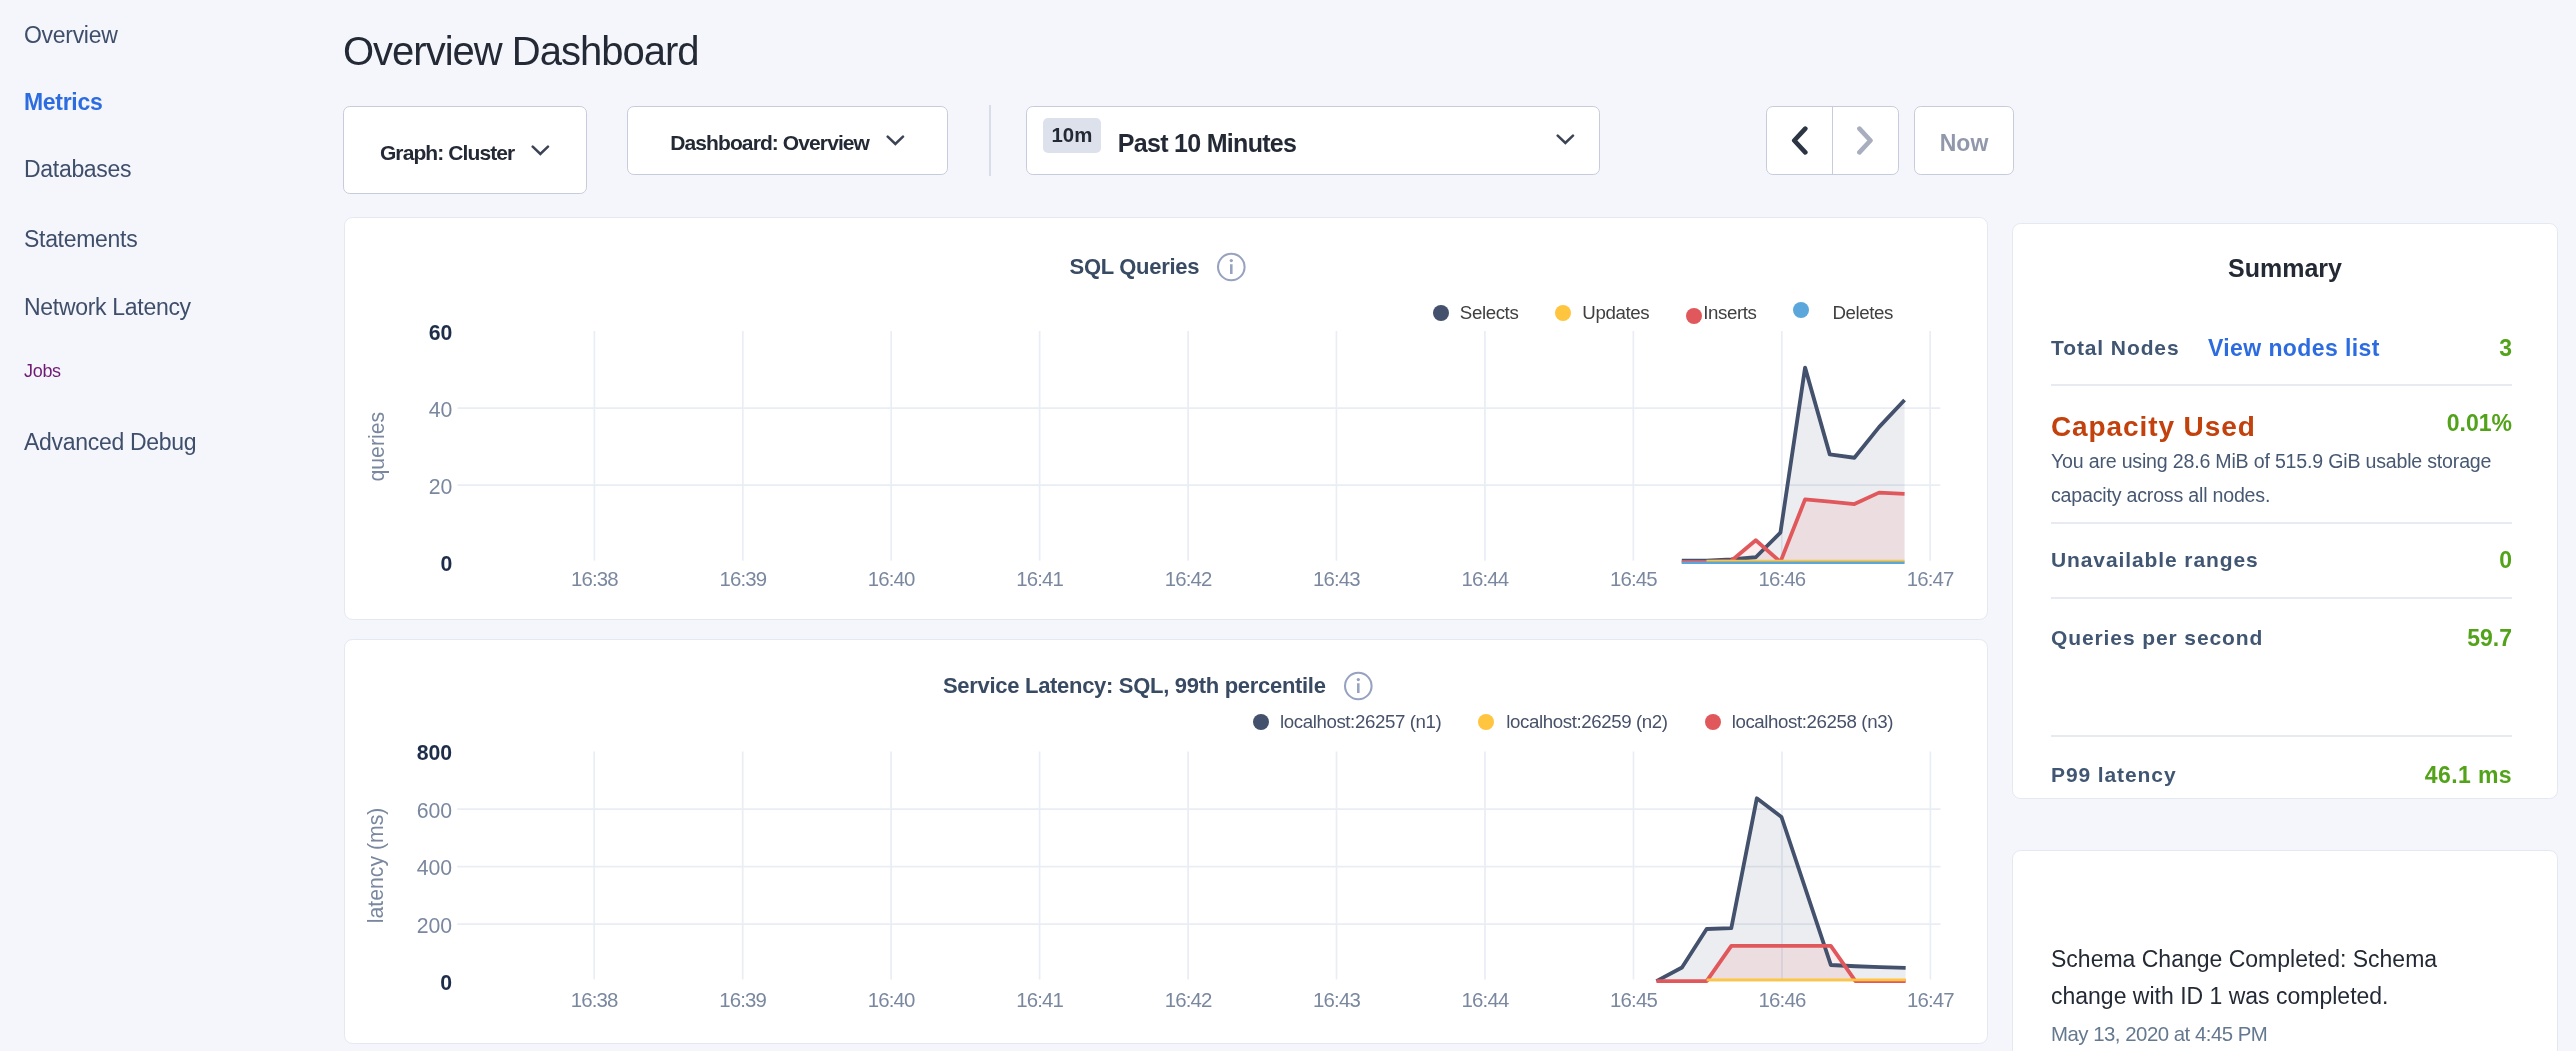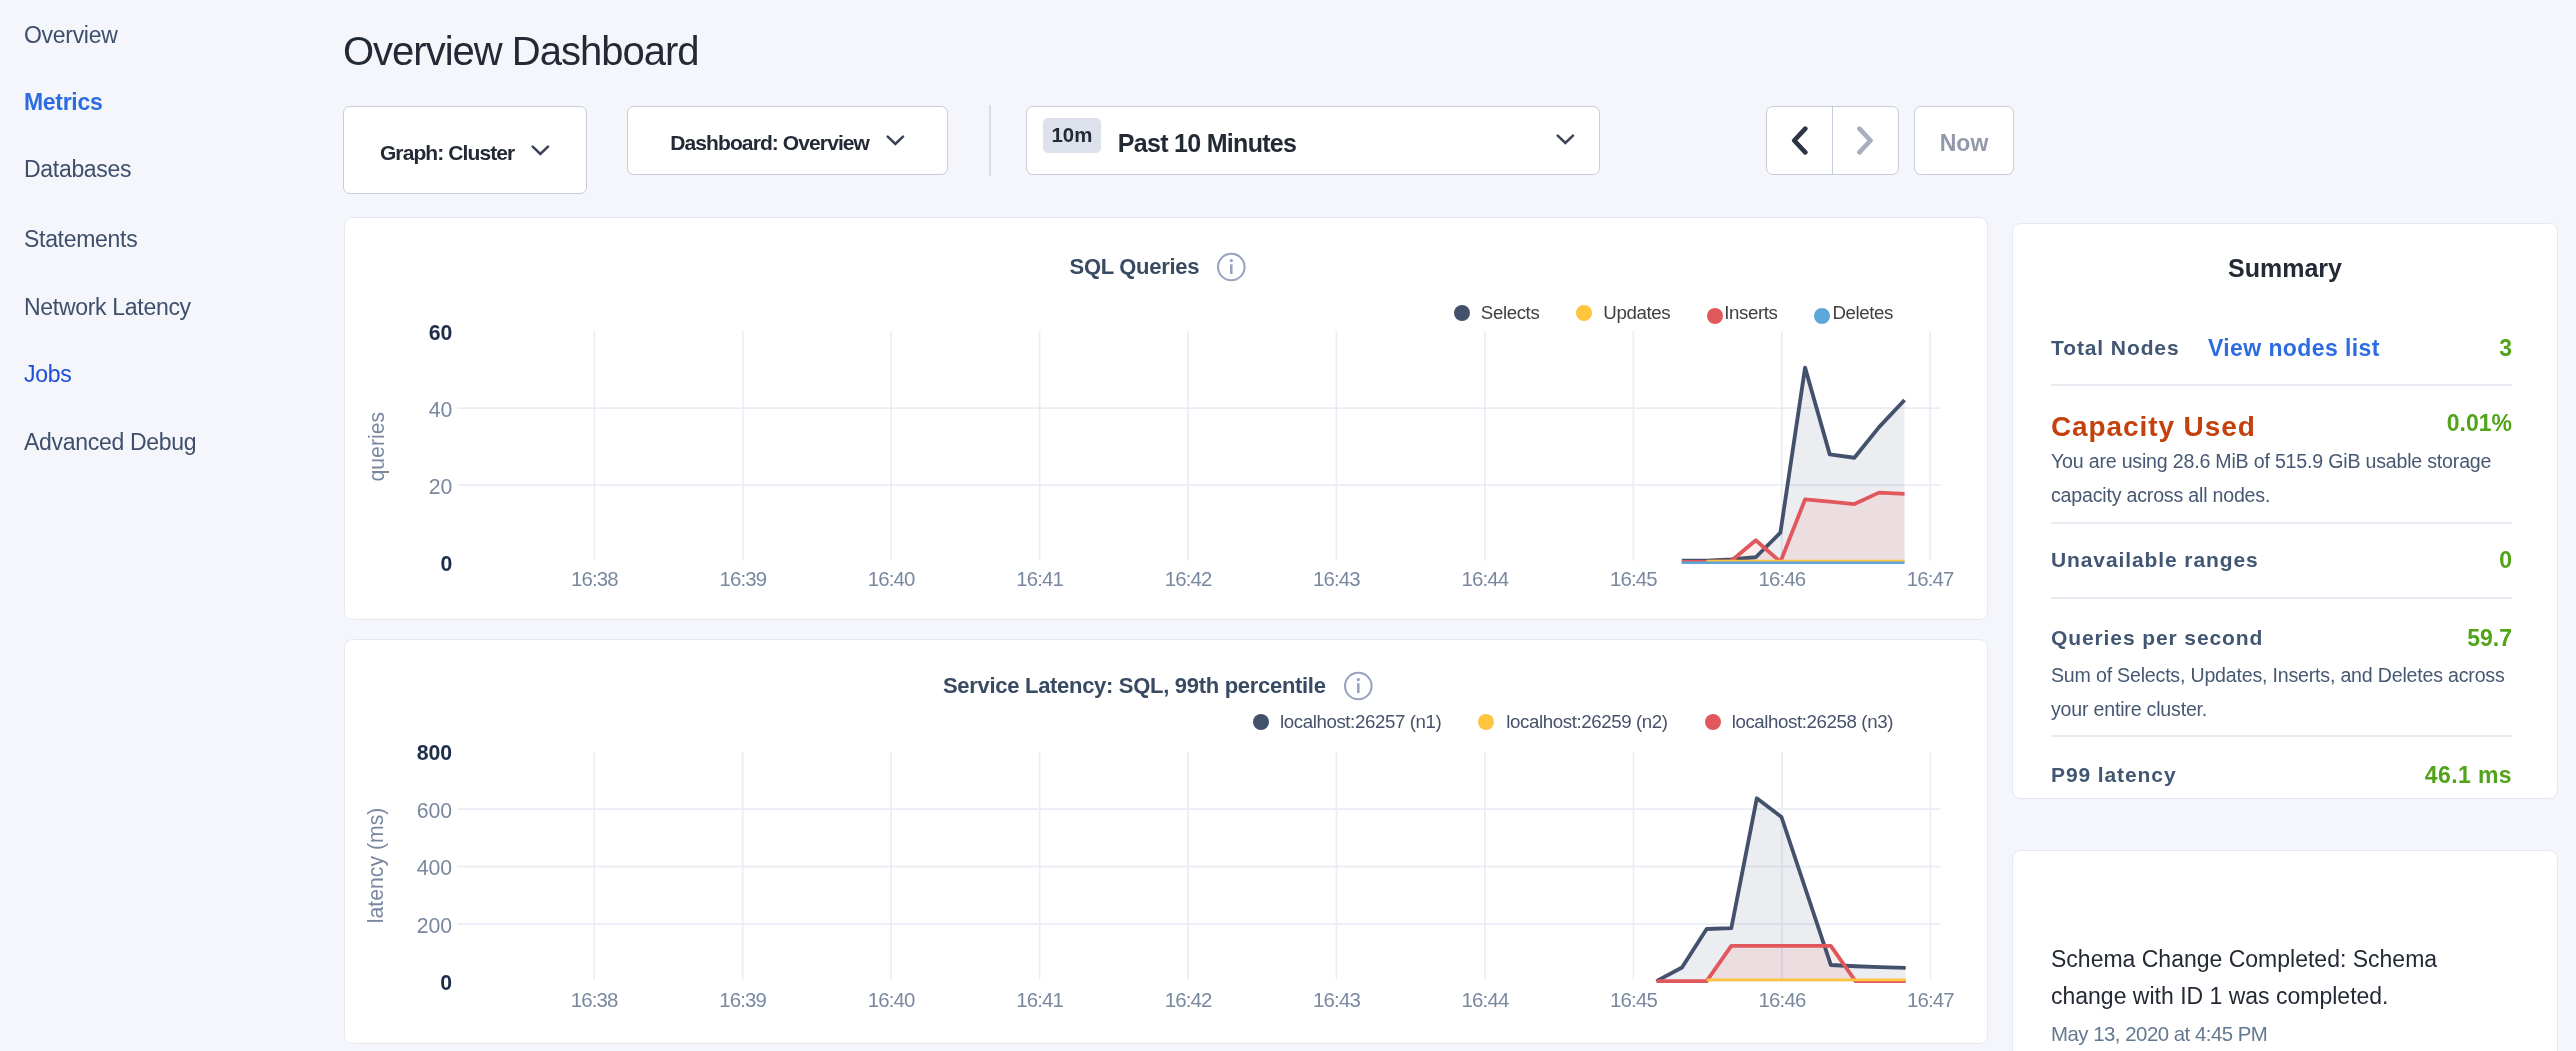--- a/index.html
+++ b/index.html
@@ -5,21 +5,21 @@
 .card {position:absolute;background:#fff;border:1.7px solid #e4e8f0;border-radius:8.5px}
 .btn {position:absolute;background:#fff;border:1.7px solid #c6ccdb;border-radius:6.8px;display:flex;align-items:center;justify-content:center;gap:17px}
 .btxt {font-weight:bold;font-size:21px;letter-spacing:-0.9px;color:#242a35;position:relative;top:2.6px}
 .abs {position:absolute}
 </style></head><body>
 <div style="position:absolute;left:24px;top:22px;font-size:23px;letter-spacing:-0.3px;color:#3e4e6b">Overview</div>
 <div style="position:absolute;left:24px;top:89px;font-size:23px;letter-spacing:-0.3px;color:#2d6ce0;font-weight:bold">Metrics</div>
 <div style="position:absolute;left:24px;top:156px;font-size:23px;letter-spacing:-0.3px;color:#3e4e6b">Databases</div>
 <div style="position:absolute;left:24px;top:226px;font-size:23px;letter-spacing:-0.3px;color:#3e4e6b">Statements</div>
 <div style="position:absolute;left:24px;top:294px;font-size:23px;letter-spacing:-0.3px;color:#3e4e6b">Network Latency</div>
-<div style="position:absolute;left:24px;top:361px;font-size:23px;letter-spacing:-0.3px;color:#1d4ed8">Jobs</div>
+<div style="position:absolute;left:24px;top:361px;font-size:18px;letter-spacing:-0.3px;color:#701a75">Jobs</div>
 <div style="position:absolute;left:24px;top:429px;font-size:23px;letter-spacing:-0.3px;color:#3e4e6b">Advanced Debug</div>
 <div class="abs" style="left:343px;top:29px;font-size:40px;letter-spacing:-1px;color:#242a35">Overview Dashboard</div>
 
 <div class="btn" style="left:343px;top:106px;width:244px;height:88px">
     <span class="btxt">Graph: Cluster</span>
     <svg width="18.7" height="11" viewBox="0 0 22 13">
       <path d="M2 2 L11 10.5 L20 2" fill="none" stroke="#3c4354" stroke-width="3" stroke-linecap="round"></path>
     </svg>
   </div>
 <div class="btn" style="left:627px;top:106px;width:321px;height:69px">
@@ -105,21 +105,21 @@
         <span>Selects</span>
       </span>
       <span style="display:flex;align-items:center;gap:11px;white-space:nowrap">
         <span style="width:16px;height:16px;border-radius:50%;background:#ffc53f;flex:none"></span>
         <span>Updates</span>
       </span>
       <span style="display:flex;align-items:flex-end;gap:1px;white-space:nowrap">
         <span style="width:16px;height:16px;border-radius:50%;background:#e0585c;flex:none"></span>
         <span>Inserts</span>
       </span>
-      <span style="display:flex;align-items:flex-end;gap:2px;white-space:nowrap">
+      <span style="display:flex;align-items:flex-start;gap:23px;white-space:nowrap">
         <span style="width:16px;height:16px;border-radius:50%;background:#5ba7dc;flex:none"></span>
         <span>Deletes</span>
       </span>
     </div>
 </div>
 
 <div class="card" style="left:344px;top:639px;width:1644px;height:405px">
   <svg width="1644" height="405" viewBox="0 0 1933 476" style="position:absolute;left:0;top:0">
       <line x1="132" y1="198.7" x2="1876" y2="198.7" stroke="#e9edf4" stroke-width="2"></line>
       <line x1="132" y1="266.3" x2="1876" y2="266.3" stroke="#e9edf4" stroke-width="2"></line>
@@ -190,21 +190,20 @@
   <div style="position:absolute;left:38px;right:45px;top:160px;height:1.7px;background:#e7eaf0"></div>
   <div class="abs" style="left:38px;top:187px;font-size:28px;font-weight:bold;color:#c2410c;letter-spacing:0.9px">Capacity Used</div>
   <div class="abs" style="right:45px;top:186px;font-size:23px;font-weight:bold;color:#52a31a">0.01%</div>
   <div class="abs" style="left:38px;top:220px;width:463px;font-size:19.6px;letter-spacing:-0.2px;color:#475872;line-height:34px">You are using 28.6 MiB of 515.9 GiB usable storage capacity across all nodes.</div>
   <div style="position:absolute;left:38px;right:45px;top:298px;height:1.7px;background:#e7eaf0"></div>
   <div class="abs" style="left:38px;top:324px;font-size:21px;font-weight:bold;color:#415672;letter-spacing:0.9px">Unavailable ranges</div>
   <div class="abs" style="right:45px;top:323px;font-size:23px;font-weight:bold;color:#52a31a">0</div>
   <div style="position:absolute;left:38px;right:45px;top:373px;height:1.7px;background:#e7eaf0"></div>
   <div class="abs" style="left:38px;top:402px;font-size:21px;font-weight:bold;color:#415672;letter-spacing:0.9px">Queries per second</div>
   <div class="abs" style="right:45px;top:401px;font-size:23px;font-weight:bold;color:#52a31a">59.7</div>
-  <div class="abs" style="left:38px;top:434px;width:485px;font-size:19.6px;letter-spacing:-0.2px;color:#475872;line-height:34px">Sum of Selects, Updates, Inserts, and Deletes across your entire cluster.</div>
   <div style="position:absolute;left:38px;right:45px;top:511px;height:1.7px;background:#e7eaf0"></div>
   <div class="abs" style="left:38px;top:539px;font-size:21px;font-weight:bold;color:#415672;letter-spacing:0.9px">P99 latency</div>
   <div class="abs" style="right:45px;top:538px;font-size:23px;font-weight:bold;color:#52a31a;letter-spacing:0.4px">46.1 ms</div>
 </div>
 
 <div class="card" style="left:2012px;top:850px;width:546px;height:255px">
   <div class="abs" style="left:38px;top:90px;width:442px;font-size:23px;color:#242a35;line-height:37px">Schema Change Completed: Schema change with ID 1 was completed.</div>
   <div class="abs" style="left:38px;top:172px;font-size:20.4px;letter-spacing:-0.5px;color:#64788f">May 13, 2020 at 4:45 PM</div>
 </div>
 

